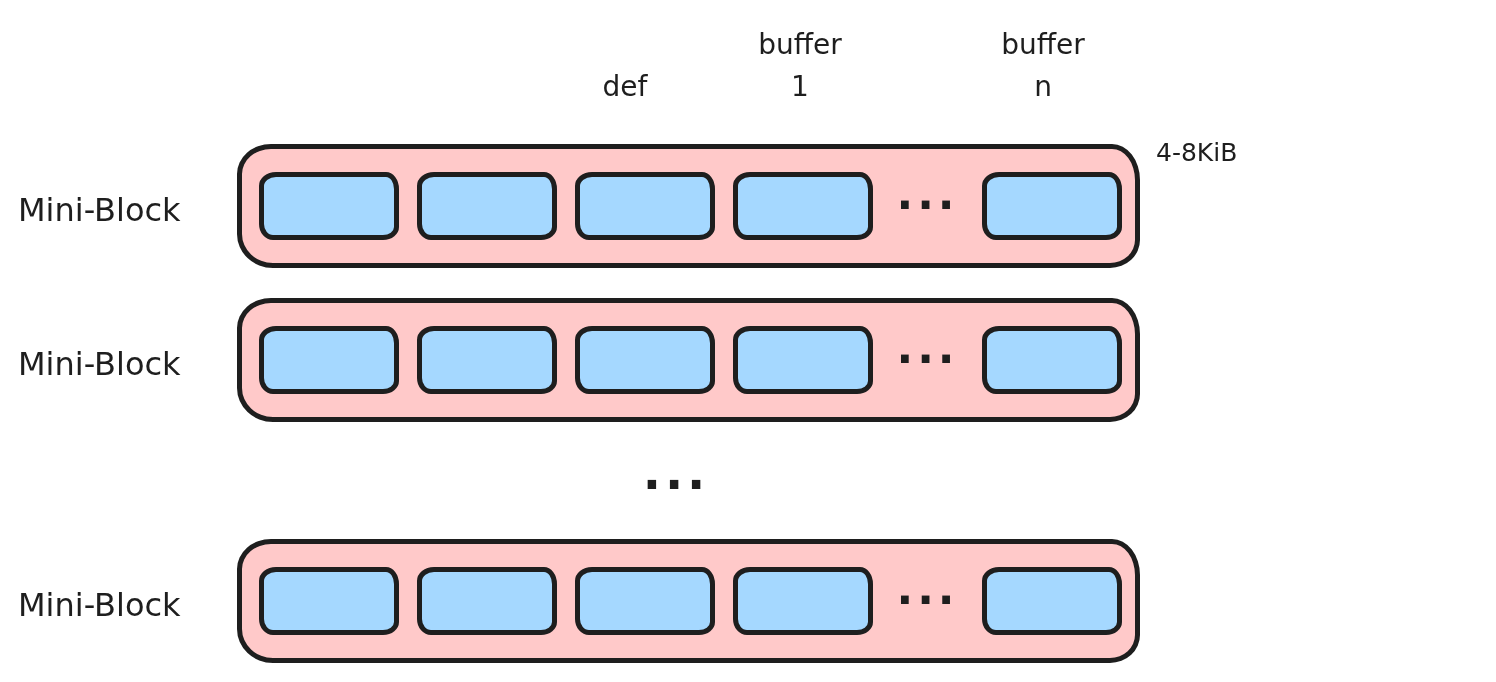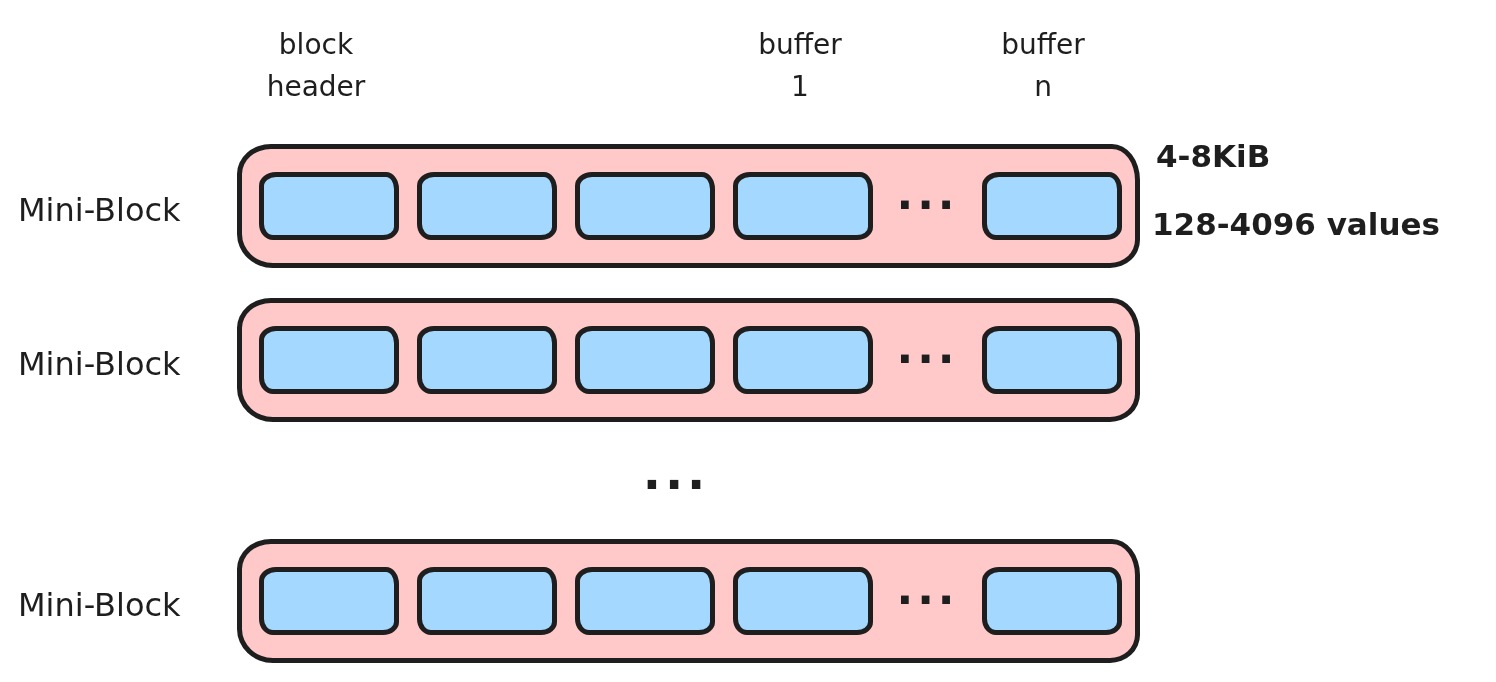--- a/index.html
+++ b/index.html
@@ -98,35 +98,35 @@
     text-align: center;
     font-size: 48px;
     font-weight: 700;
     letter-spacing: 4px;
     line-height: 48px;
   }
 
   
   .annotation {
     position: absolute;
-    font-size: 31px;
-    font-weight: 700;
+    font-size: 25px;
+    font-weight: 400;
     white-space: nowrap;
   }
   .annotation.size-range  { left: 1156px; top: 138px; }
   .annotation.value-range { left: 1152px; top: 206px; }
 </style>
 </head>
 <body>
 
 <div class="canvas">
 
-  <div class="hdr" style="left:316px">
-    <span>block</span>
-    <span>header</span>
+  <div class="hdr" style="left:625px">
+    <span></span>
+    <span>def</span>
   </div>
   <div class="hdr" style="left:800px">
     <span>buffer</span>
     <span>1</span>
   </div>
   <div class="hdr" style="left:1043px">
     <span>buffer</span>
     <span>n</span>
   </div>
 
@@ -136,21 +136,20 @@
       <div class="cell gap"></div>
       <div class="cell gap"></div>
       <div class="cell gap"></div>
       <div class="cell"></div>
       <div class="dots-inline">...</div>
       <div class="cell"></div>
     </div>
   </div>
 
   <div class="annotation size-range">4-8KiB</div>
-  <div class="annotation value-range">128-4096 values</div>
 
   <div class="mini-row" style="top:298px">
     <span class="row-label">Mini-Block</span>
     <div class="pink-block">
       <div class="cell gap"></div>
       <div class="cell gap"></div>
       <div class="cell gap"></div>
       <div class="cell"></div>
       <div class="dots-inline">...</div>
       <div class="cell"></div>

